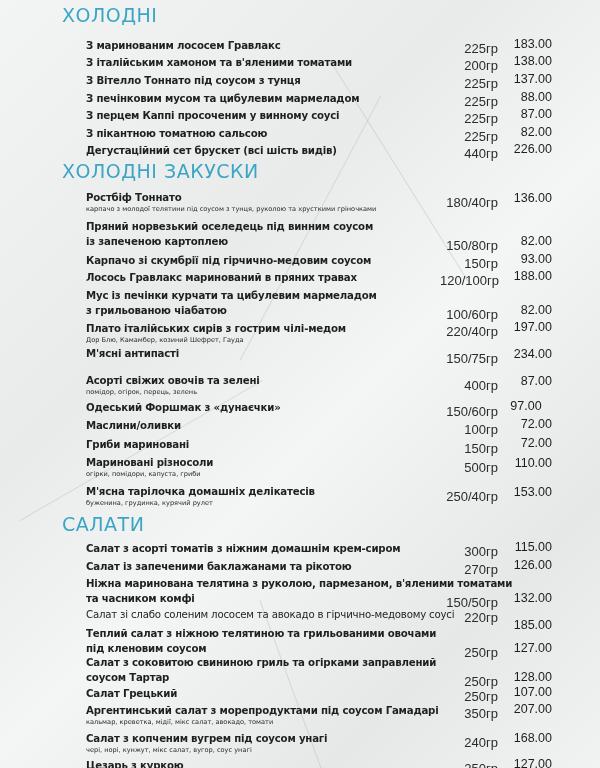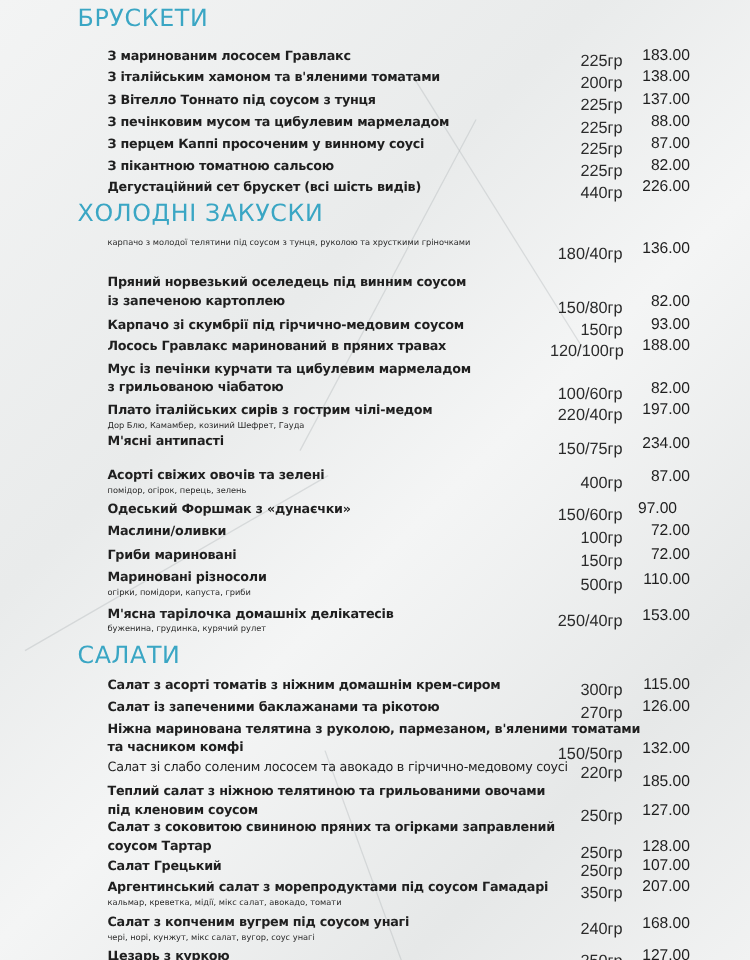--- a/index.html
+++ b/index.html
@@ -39,21 +39,21 @@
 </head>
 <body>
 
 <div class="vein" style="left:330px;top:60px;width:260px;transform:rotate(58deg);"></div>
 <div class="vein" style="left:240px;top:360px;width:300px;transform:rotate(-62deg);"></div>
 <div class="vein" style="left:20px;top:520px;width:280px;transform:rotate(-30deg);"></div>
 <div class="vein" style="left:260px;top:600px;width:200px;transform:rotate(70deg);"></div>
 
 <div class="page">
 
-  <div class="section-title" style="top:4px;">БРУСКЕТИ</div>
+  <div class="section-title" style="top:4px;">ХОЛОДНІ</div>
 
   <div class="item" style="top:38px;">
       <div class="name">З маринованим лососем Гравлакс</div>
     </div>
   <div class="weight" style="top:41px;">225гр</div>
   <div class="price" style="top:37px;">183.00</div>
 
   <div class="item" style="top:55px;">
       <div class="name">З італійським хамоном та в'яленими томатами</div>
     </div>
@@ -86,20 +86,21 @@
 
   <div class="item" style="top:143px;">
       <div class="name">Дегустаційний сет брускет (всі шість видів)</div>
     </div>
   <div class="weight" style="top:146px;">440гр</div>
   <div class="price" style="top:142px;">226.00</div>
 
   <div class="section-title" style="top:160px;">ХОЛОДНІ ЗАКУСКИ</div>
 
   <div class="item" style="top:190px;">
+    <div class="name">Ростбіф Тоннато</div>
     <div class="desc">карпачо з молодої телятини під соусом з тунця, руколою та хрусткими гріночками</div>
   </div>
   <div class="weight" style="top:195px;">180/40гр</div>
   <div class="price" style="top:191px;">136.00</div>
 
   <div class="item" style="top:219px;">
     <div class="name">Пряний норвезький оселедець під винним соусом</div>
     <div class="name">із запеченою картоплею</div>
   </div>
   <div class="weight" style="top:238px;">150/80гр</div>
@@ -204,21 +205,21 @@
   <div class="price" style="top:618px;">185.00</div>
 
   <div class="item" style="top:626px;">
     <div class="name">Теплий салат з ніжною телятиною та грильованими овочами</div>
     <div class="name">під кленовим соусом</div>
   </div>
   <div class="weight" style="top:645px;">250гр</div>
   <div class="price" style="top:641px;">127.00</div>
 
   <div class="item" style="top:655px;">
-    <div class="name">Салат з соковитою свининою пряних та огірками заправлений</div>
+    <div class="name">Салат з соковитою свининою гриль та огірками заправлений</div>
     <div class="name">соусом Тартар</div>
   </div>
   <div class="weight" style="top:674px;">250гр</div>
   <div class="price" style="top:670px;">128.00</div>
 
   <div class="item" style="top:686px;">
       <div class="name">Салат Грецький</div>
     </div>
   <div class="weight" style="top:689px;">250гр</div>
   <div class="price" style="top:685px;">107.00</div>

